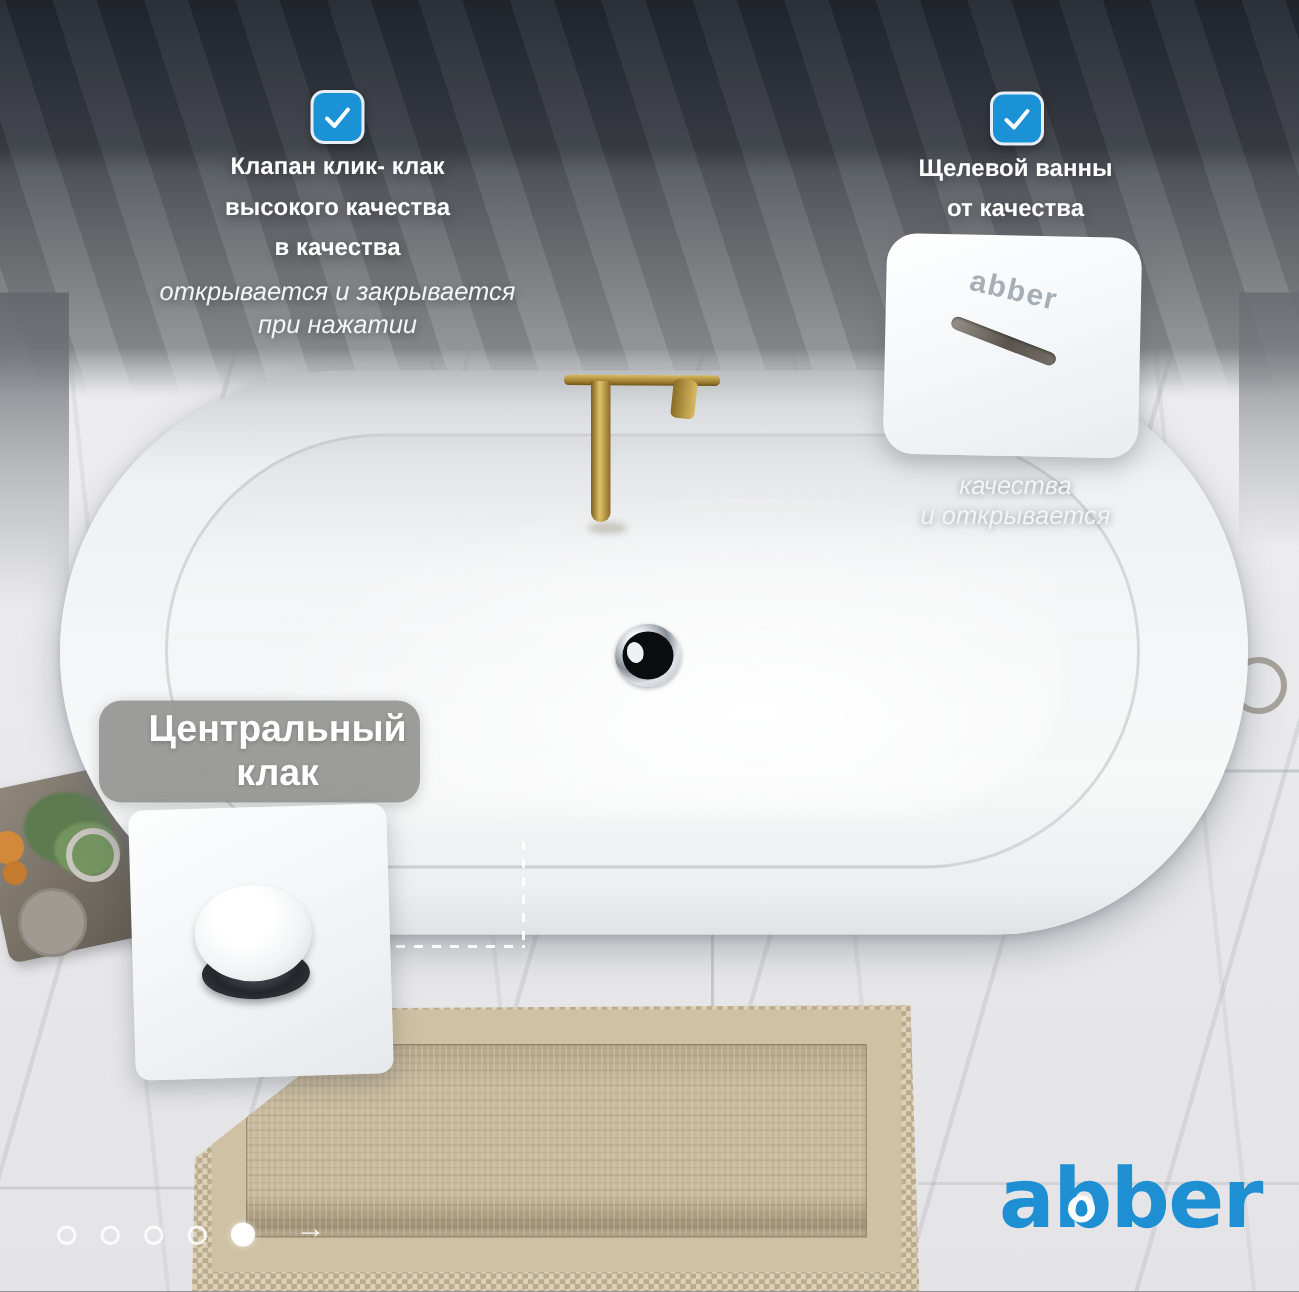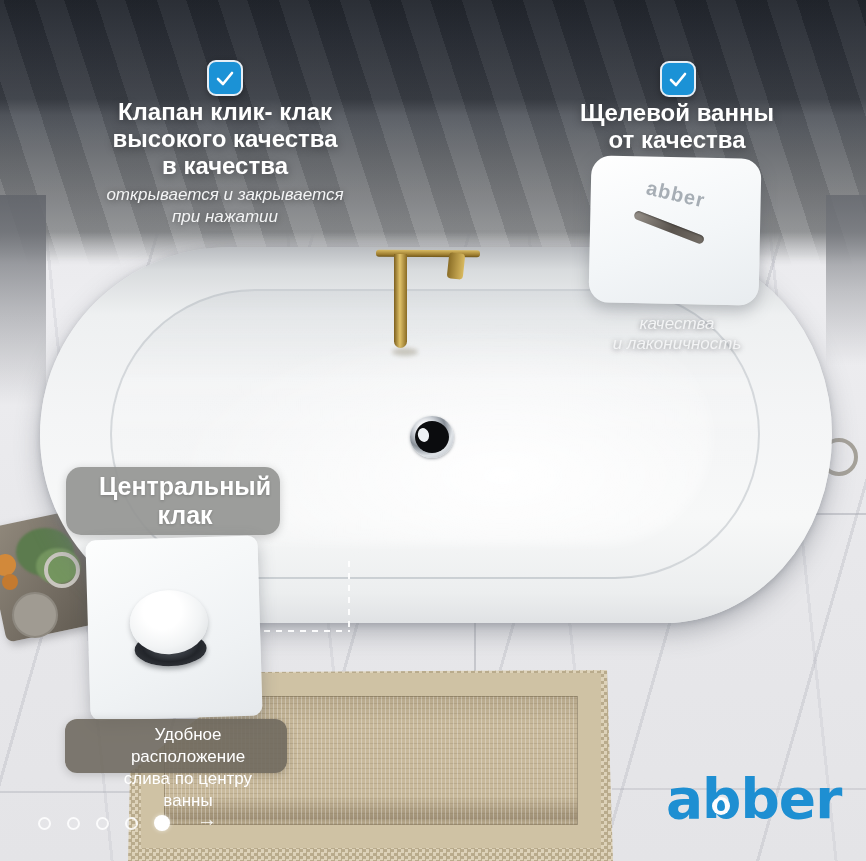--- a/index.html
+++ b/index.html
@@ -94,21 +94,21 @@
     background:repeating-linear-gradient(180deg,#fff 0 6px,rgba(255,255,255,0) 6px 12px);opacity:.92;}
   .dash-h{left:252px;top:630px;width:98px;height:2px;z-index:6;
     background:repeating-linear-gradient(90deg,#fff 0 6px,rgba(255,255,255,0) 6px 12px);opacity:.92;}
 
   
   .ui{z-index:10;}
   .checkbox{width:36px;height:36px;border-radius:9px;border:2px solid #e6eef5;z-index:10;
     display:flex;align-items:center;justify-content:center;box-shadow:0 2px 6px rgba(0,0,0,.3);}
   .checkbox svg{width:24px;height:24px;}
 
-  .heading{color:#fff;text-align:center;font-size:24px;line-height:27px;z-index:10;
+  .heading{color:#fff;text-align:center;font-size:16px;line-height:27px;z-index:10;
     text-shadow:0 2px 8px rgba(0,0,0,.35);}
   .heading .b{font-weight:700;display:block;}
   .heading .r{font-weight:700;display:block;}
   .subtext{color:#f3f4f5;text-align:center;font-size:17px;line-height:22px;font-weight:400;z-index:10;
     text-shadow:0 1px 6px rgba(0,0,0,.4);font-style:italic;}
   .subtext span{display:block;}
 
   .h-left{left:35px;top:98px;width:380px;}
   .sub-left{left:35px;top:184px;width:380px;}
   .cb-left{left:207px;top:60px;}
@@ -234,35 +234,31 @@
   <div class="abs ui heading h-right">
     <span class="b">Щелевой ванны</span>
     <span class="b">от качества</span>
   </div>
   <div class="abs photo-card card-right">
     <div class="abs mini-logo">abber</div>
     <div class="abs slot"></div>
   </div>
   <div class="abs ui subtext cap-right">
     <span>качества</span>
-    <span>и лаконичность</span>
+    <span>и открывается</span>
   </div>
 
   <div class="abs chip chip-central">
     <span>Центральный</span>
     <span>клак</span>
   </div>
   <div class="abs photo-card card-left">
     <div class="abs valve-ring"></div>
     <div class="abs valve-dome"></div>
   </div>
-  <div class="abs chip chip-caption">
-    <span>Удобное расположение</span>
-    <span>слива по центру ванны</span>
-  </div>
 
   <div class="abs dots">
       <div class="dot"></div>
       <div class="dot"></div>
       <div class="dot"></div>
       <div class="dot"></div>
       <div class="dot active"></div>
     </div>
   <div class="abs carousel-arrow">→</div>
 

